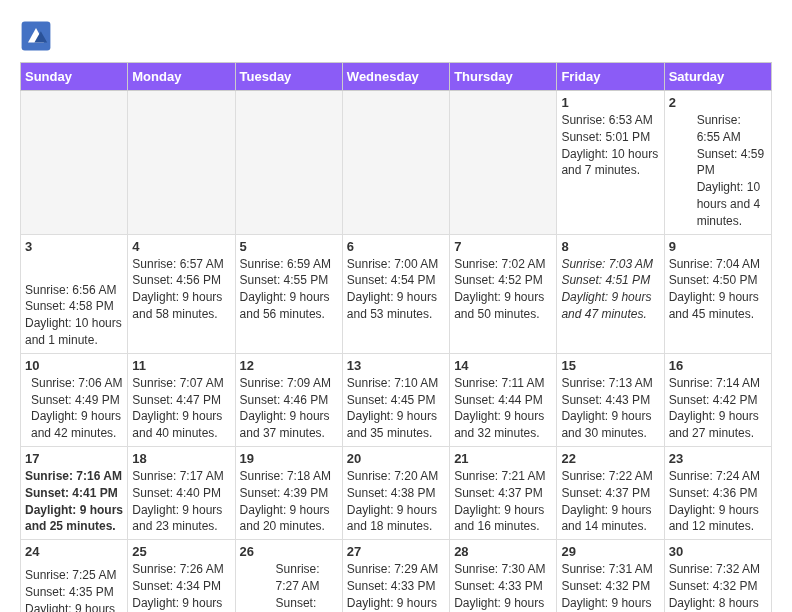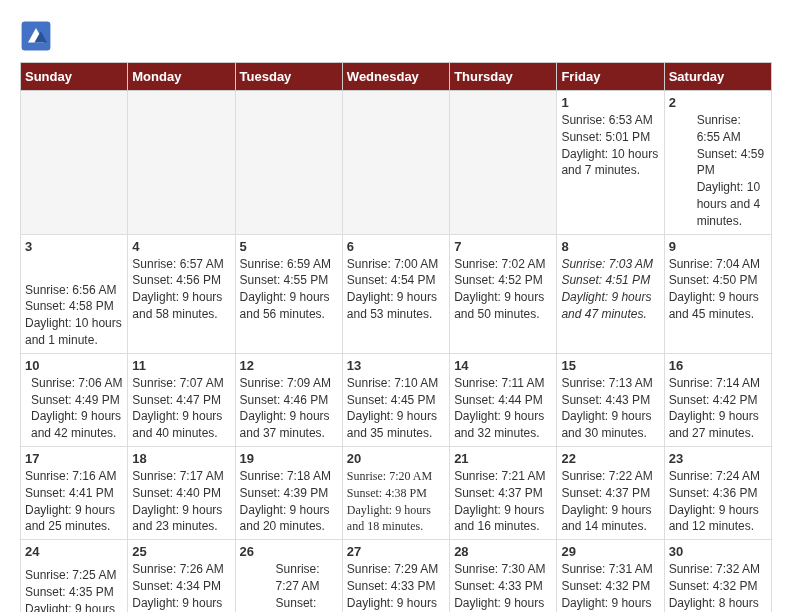--- a/index.html
+++ b/index.html
@@ -41,21 +41,21 @@
     .location {
       font-size: 14px;
       color: #555;
     }
     table {
       width: 100%;
       border-collapse: collapse;
       table-layout: fixed;
     }
     th {
-      background: #7f1d1d;
+      background: #8b5cf6;
       color: #fff;
       font-size: 13px;
       font-weight: bold;
       padding: 6px 4px;
       text-align: left;
       border: 1px solid #ccc;
     }
     td {
       vertical-align: top;
       border: 1px solid #ddd;
@@ -221,39 +221,39 @@
         <td>
           <span class="day-num">16</span>
           <div class="day-info" style="white-space: pre-line;">Sunrise: 7:14 AM
 Sunset: 4:42 PM
 Daylight: 9 hours and 27 minutes.</div>
         </td>
       </tr>
       <tr>
         <td>
           <span class="day-num">17</span>
-          <div class="day-info" style="white-space: pre-line;">Sunrise: 7:16 AM
+          <div class="day-info" style="white-space: pre-line; font-weight: bold;">Sunrise: 7:16 AM
 Sunset: 4:41 PM
 Daylight: 9 hours and 25 minutes.</div>
         </td>
         <td>
           <span class="day-num">18</span>
           <div class="day-info" style="white-space: pre-line;">Sunrise: 7:17 AM
 Sunset: 4:40 PM
 Daylight: 9 hours and 23 minutes.</div>
         </td>
         <td>
           <span class="day-num">19</span>
           <div class="day-info" style="white-space: pre-line;">Sunrise: 7:18 AM
 Sunset: 4:39 PM
 Daylight: 9 hours and 20 minutes.</div>
         </td>
         <td>
           <span class="day-num">20</span>
-          <div class="day-info" style="white-space: pre-line; font-family: Liberation Serif, serif;">Sunrise: 7:20 AM
+          <div class="day-info" style="white-space: pre-line;">Sunrise: 7:20 AM
 Sunset: 4:38 PM
 Daylight: 9 hours and 18 minutes.</div>
         </td>
         <td>
           <span class="day-num">21</span>
           <div class="day-info" style="white-space: pre-line;">Sunrise: 7:21 AM
 Sunset: 4:37 PM
 Daylight: 9 hours and 16 minutes.</div>
         </td>
         <td>

